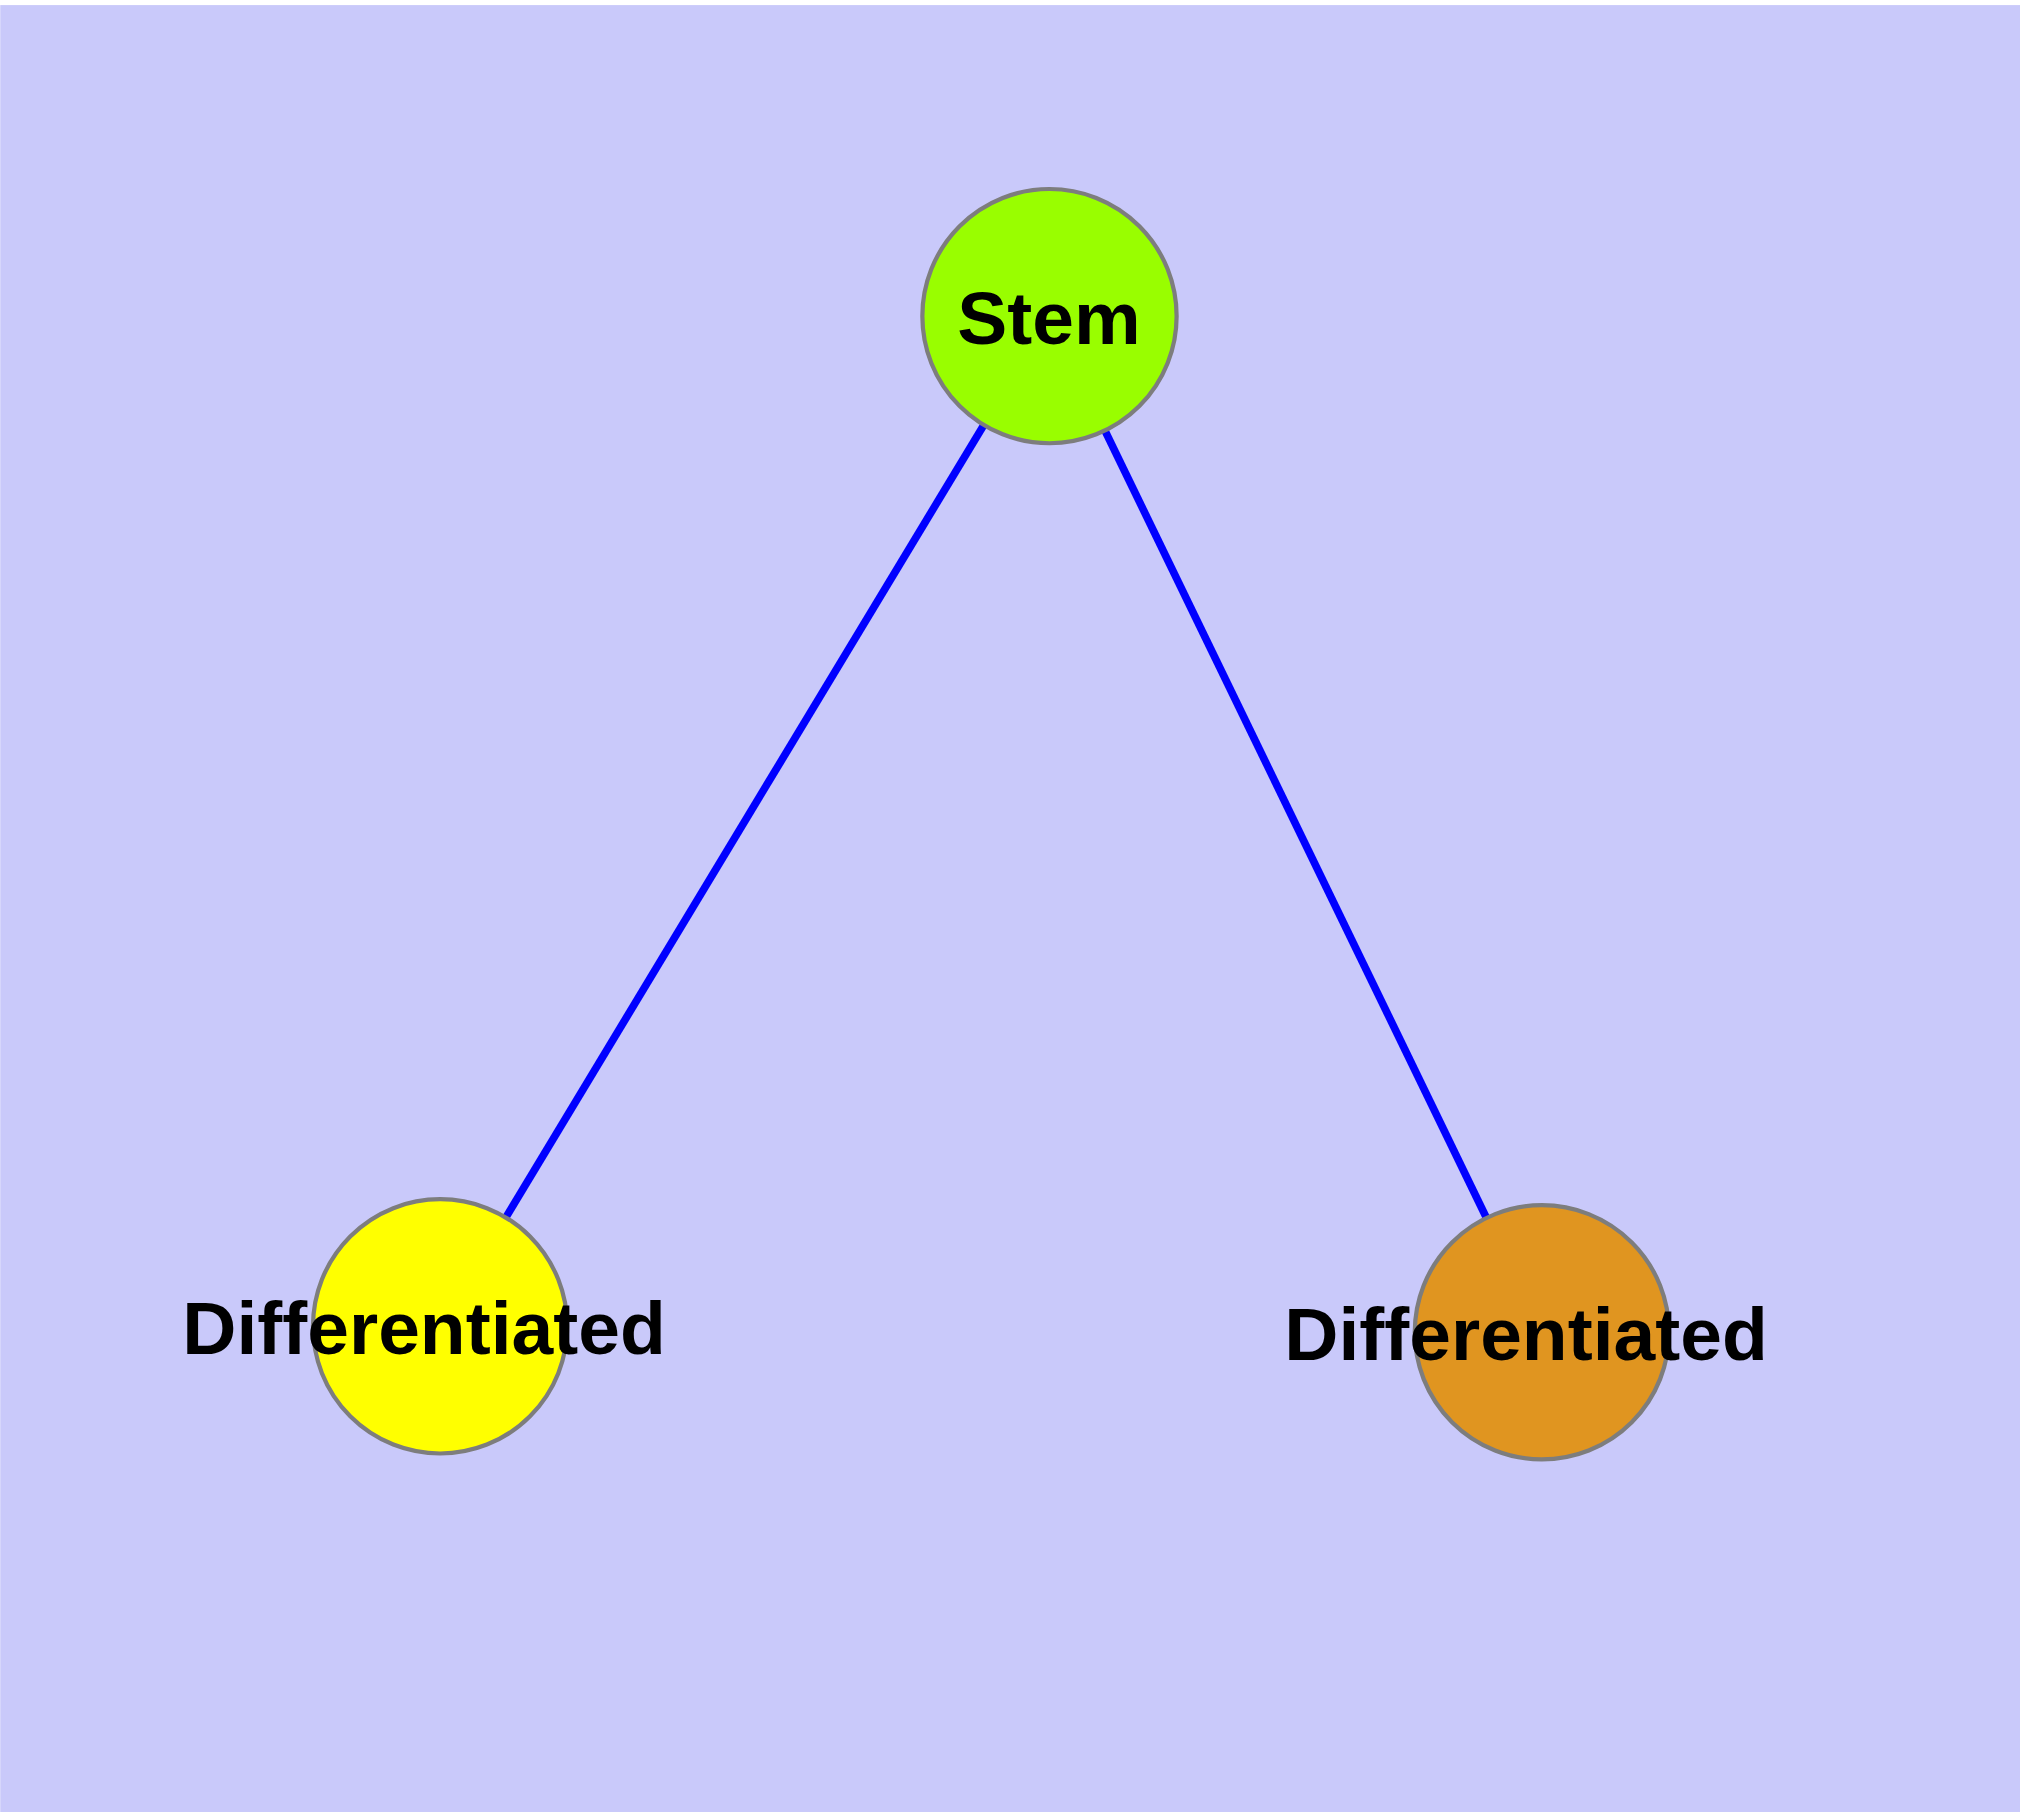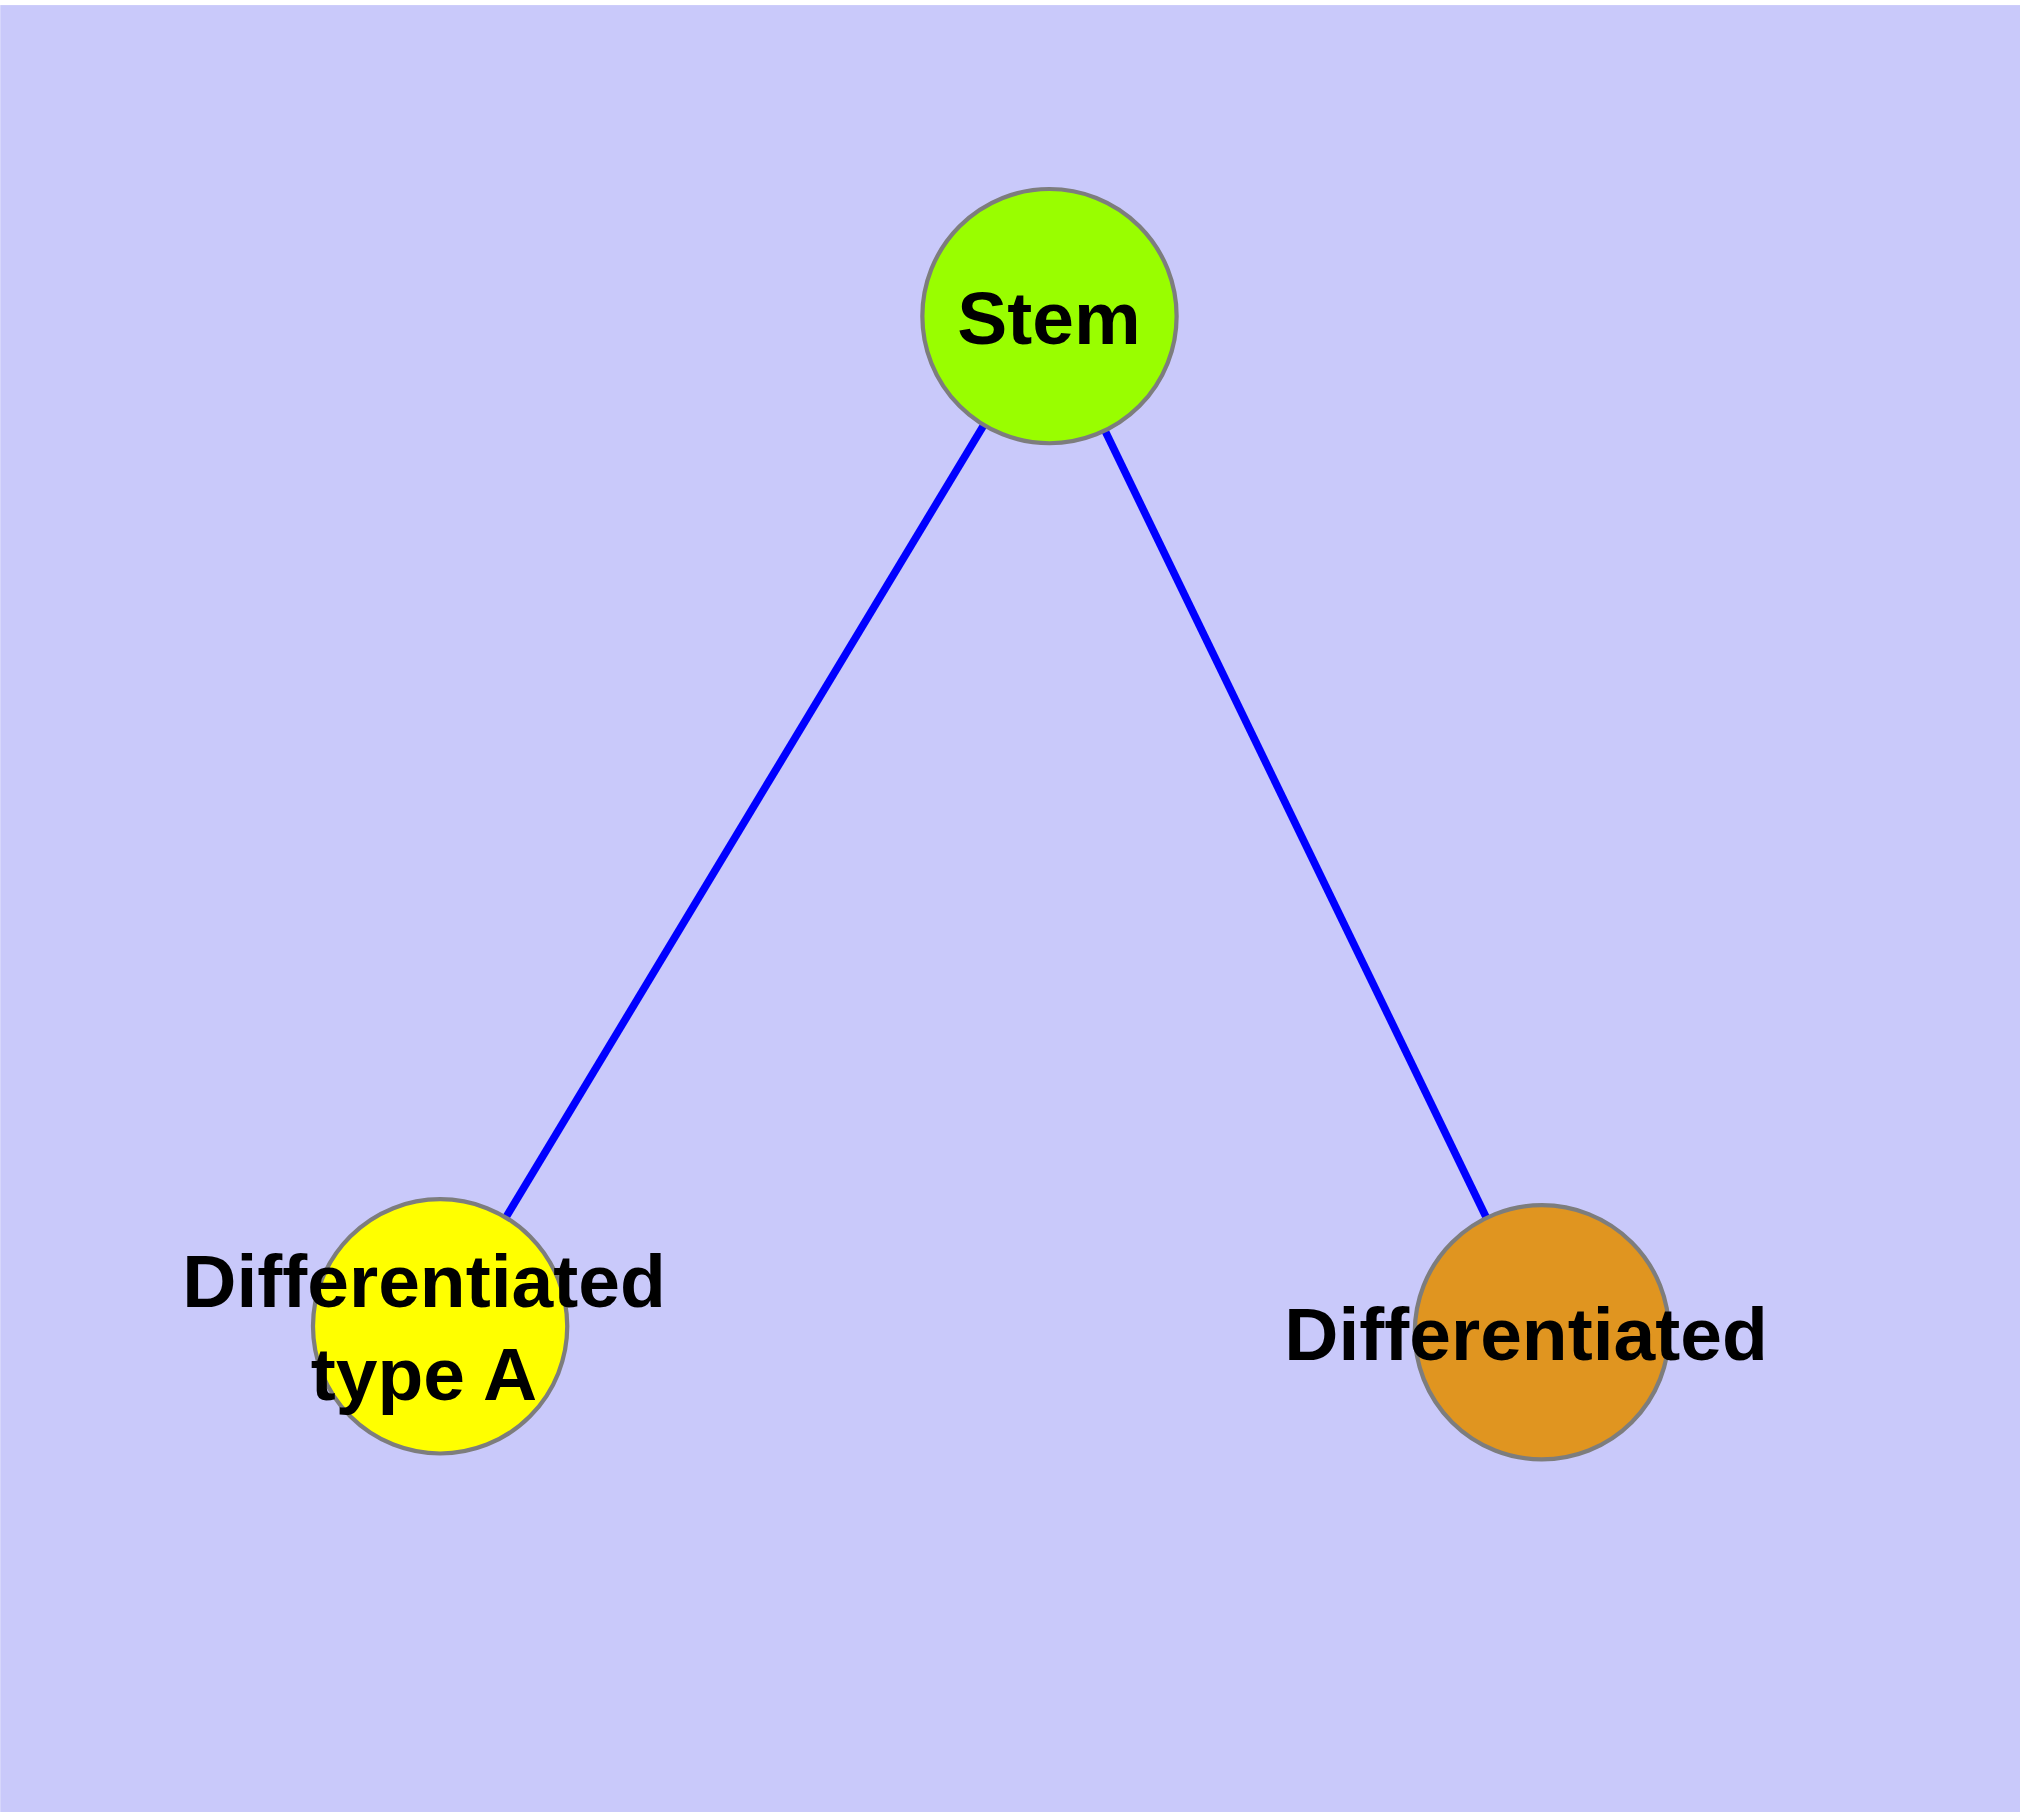--- a/index.html
+++ b/index.html
@@ -21,21 +21,21 @@
     top: 0;
     display: block;
   }
   .node-label {
     position: absolute;
     transform: translate(-50%, -50%);
     color: var(--label-text, #000000);
     font-size: 75px;
     font-weight: bold;
     line-height: 93px;
-    text-align: center;
+    text-align: left;
     white-space: nowrap;
   }
   .node-label .line {
     display: block;
   }
 </style>
 </head>
 <body>
 
 <div class="canvas">
@@ -51,21 +51,20 @@
     <circle cx="519" cy="1565" r="150" stroke-width="5" fill="#ffff00" stroke="#7d7d7d"></circle>
     <circle cx="1819" cy="1572" r="150" stroke-width="5" fill="#e09520" stroke="#7d7d7d"></circle>
   </svg>
 
   <div class="node-label" style="left:1049px; top:318px;">
     <span class="line">Stem</span>
   </div>
 
   <div class="node-label" style="left:424px; top:1328px;">
     <span class="line">Differentiated</span>
-    <span class="line">type A</span>
   </div>
 
   <div class="node-label" style="left:1526px; top:1334px;">
     <span class="line">Differentiated</span>
   </div>
 
 </div>
 
 
 </body></html>

